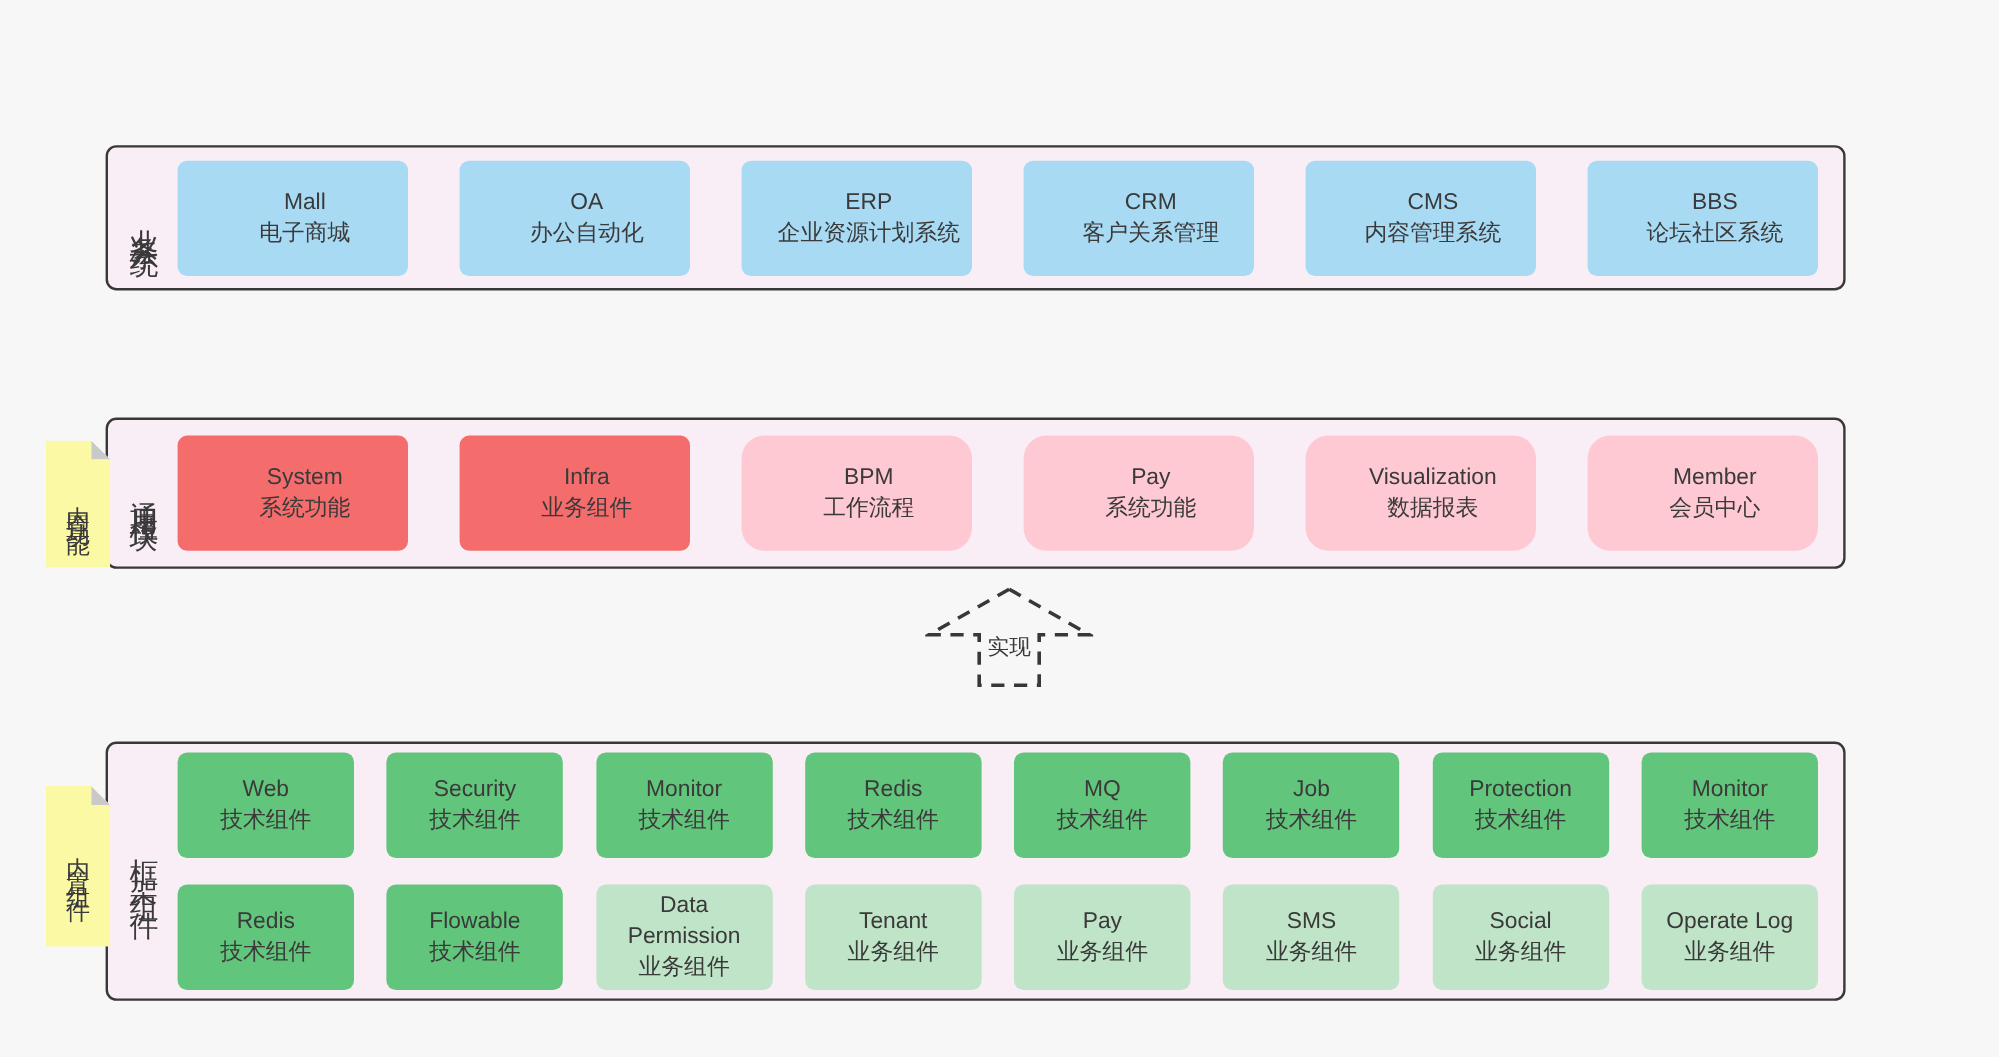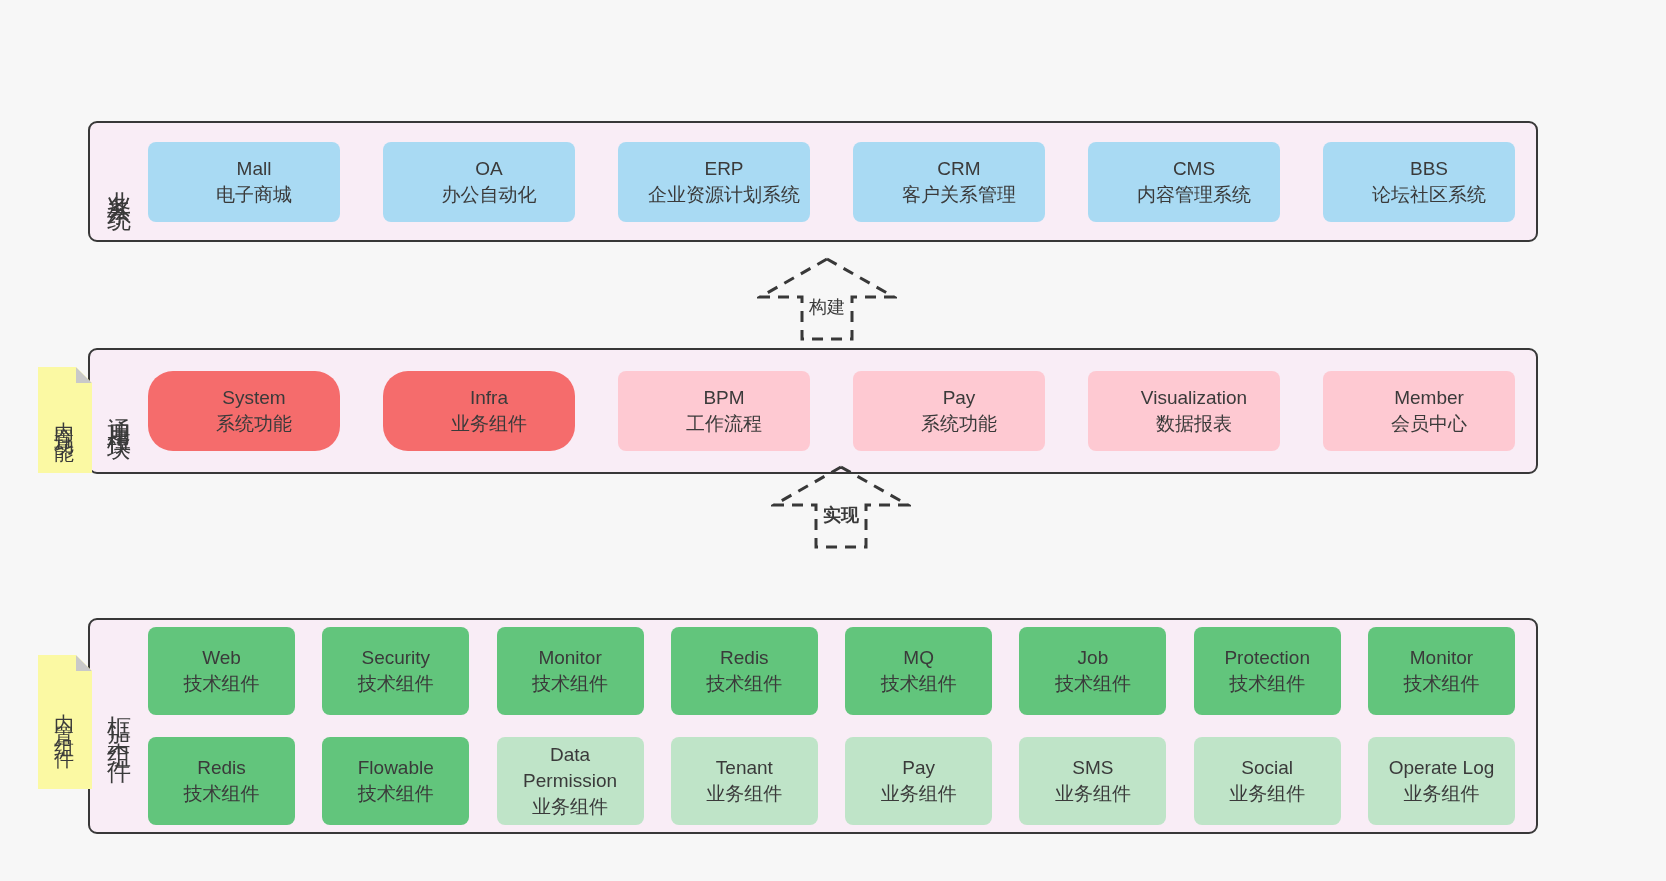--- a/index.html
+++ b/index.html
@@ -64,25 +64,25 @@
   .box{
     border-radius:8px;
     display:flex;flex-direction:column;
     align-items:center;justify-content:center;
     text-align:center;
     font-size:19px;line-height:26px;
     color:var(--text);
     box-sizing:border-box;
     padding:4px 6px;
   }
-  .tier-1 .box,.tier-2 .box{width:192px;height:80px;padding-left:26px;}
+  .tier-1 .box,.tier-2 .box{width:192px;height:96px;padding-left:26px;}
   .tier-3 .box{width:147px;height:88px;}
   .box.blue{background:var(--blue);}
-  .box.red{background:var(--red);border-radius:25px;}
-  .box.pink{background:var(--pink);}
+  .box.red{background:var(--red);}
+  .box.pink{background:var(--pink);border-radius:19px;}
   .box.green{background:var(--green);}
   .box.lightgreen{background:var(--lightgreen);}
   
   .note{
     position:absolute;
     left:38px;width:54px;
     background:var(--note);
     clip-path:polygon(0 0,calc(100% - 16px) 0,100% 16px,100% 100%,0 100%);
     display:flex;align-items:center;justify-content:center;
     z-index:3;
@@ -103,21 +103,21 @@
     white-space:nowrap;
   }
   .note-1 .note-text{letter-spacing:7px;}
   .note-2 .note-text{letter-spacing:12px;}
   
   .arrow{
     position:absolute;
     width:140px;height:86px;
   }
   .arrow-1{left:757px;top:256px;}
-  .arrow-2{left:771px;top:464px;font-weight:bold;}
+  .arrow-2{left:771px;top:488px;}
   .arrow svg{display:block;}
   .arrow-label{
     position:absolute;
     left:50%;top:38px;
     transform:translateX(-50%);
     background:var(--canvas-bg);
     padding:1px 4px;
     font-size:18px;
     color:var(--text);
     white-space:nowrap;
@@ -153,26 +153,20 @@
             <div>内容管理系统</div>
           </div>
           <div class="box blue">
             <div>BBS</div>
             <div>论坛社区系统</div>
           </div>
         </div>
       </div>
   </section>
 
-  <div class="arrow arrow-1">
-    <svg width="140" height="86" viewBox="0 0 140 86">
-      <polygon points="70,3 137,41 95,41 95,83 45,83 45,41 3,41" fill="none" stroke="#383838" stroke-width="3" stroke-dasharray="11 8"></polygon>
-    </svg>
-    <span class="arrow-label">构建</span>
-  </div>
 
   <section class="tier tier-2">
     <div class="tier-label">通用模块</div>
     <div class="tier-rows">
         <div class="row">
           <div class="box red">
             <div>System</div>
             <div>系统功能</div>
           </div>
           <div class="box red">

